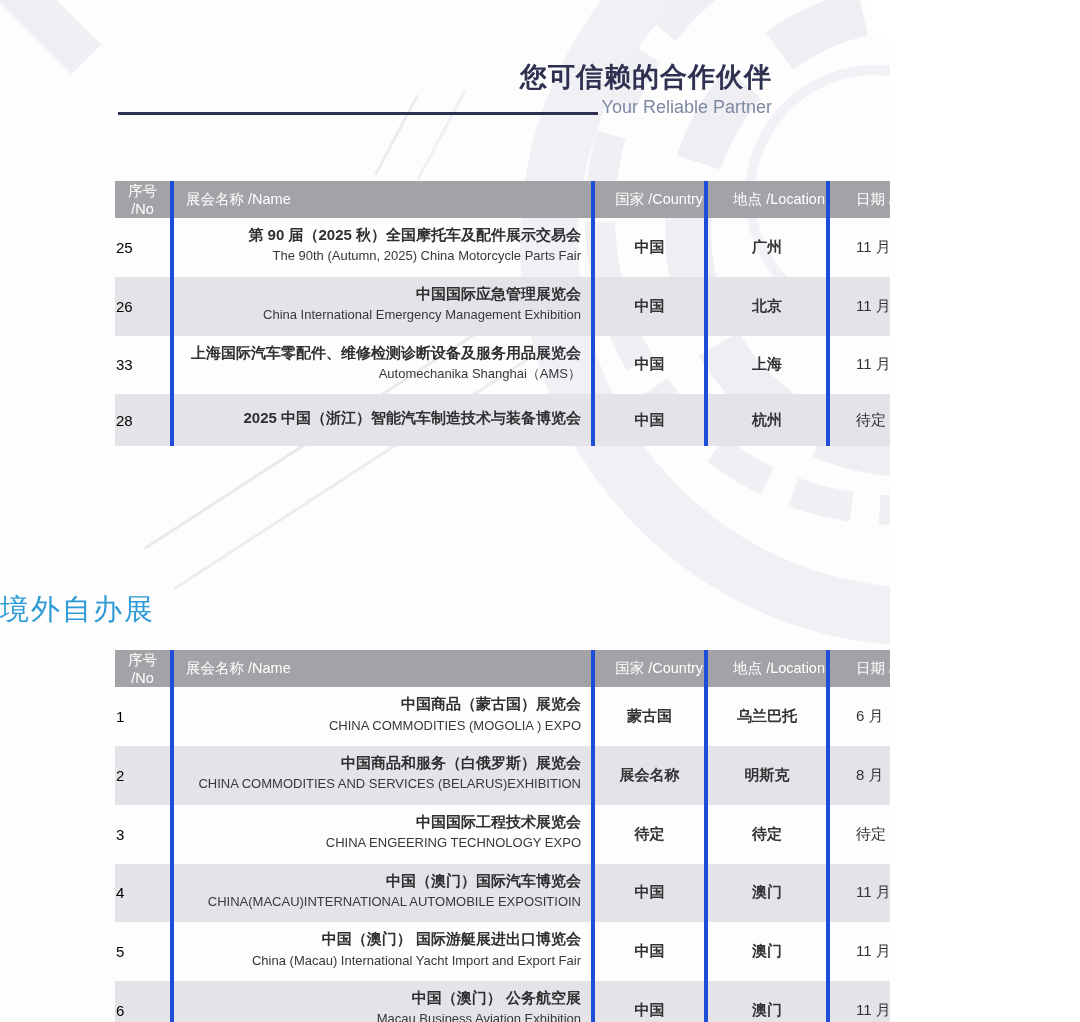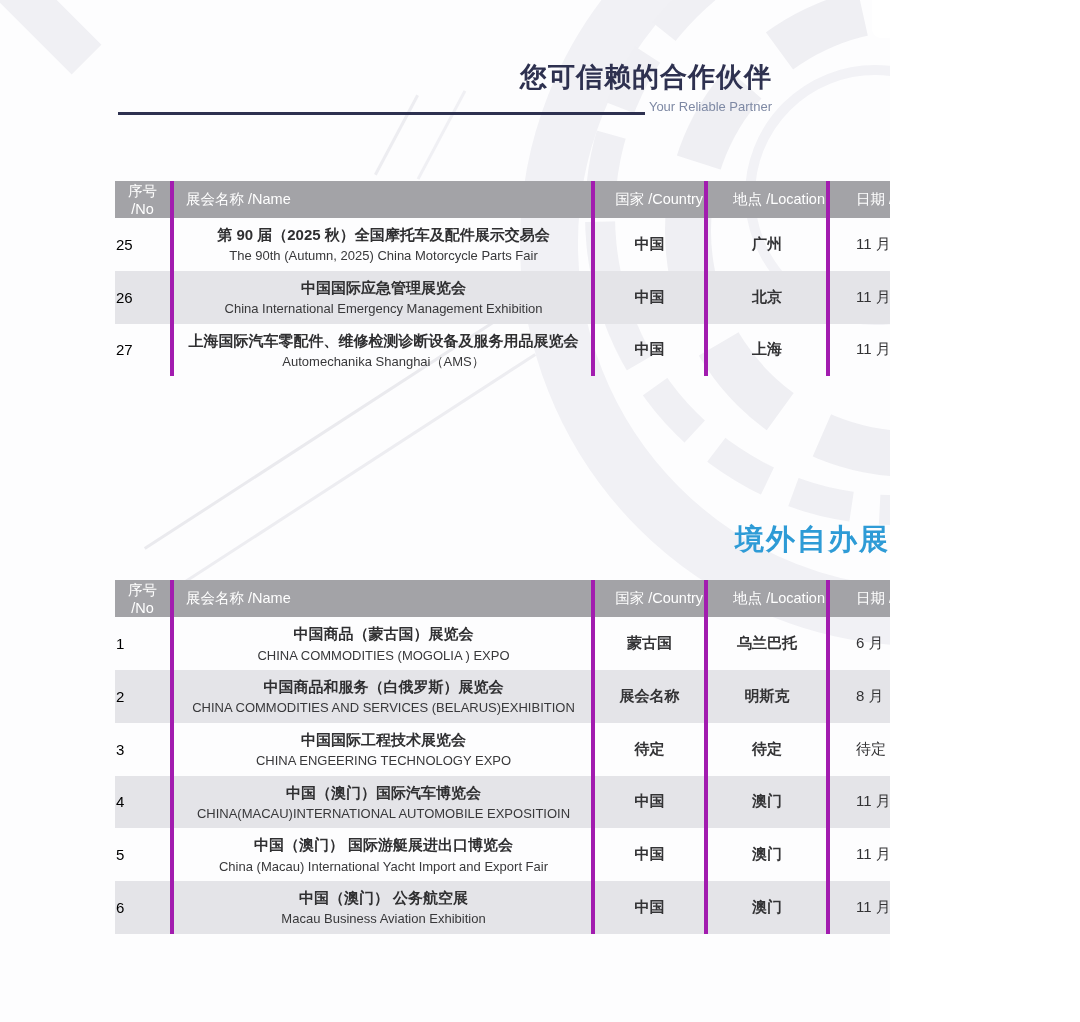--- a/index.html
+++ b/index.html
@@ -20,43 +20,43 @@
   .wm .streak1 { left:110px; top:430px; width:430px; height:3px; background:#eaeaee; transform:rotate(-33deg); }
   .wm .streak2 { left:140px; top:470px; width:430px; height:3px; background:#ededf1; transform:rotate(-33deg); }
   .wm .streak3 { left:395px; top:90px;  width:3px;  height:90px; background:#ededf1; transform:rotate(28deg); }
   .wm .streak4 { left:440px; top:85px;  width:3px;  height:100px; background:#f0f0f4; transform:rotate(28deg); }
   .wm .white-card { left:872px; top:-8px; width:52px; height:46px; background:#ffffff; border-radius:9px; }
   
   .doc-header { position:relative; z-index:2; padding-top:60px; margin:0 118px 0 118px; }
   .title-zh { text-align:right; font-size:27px; line-height:34px; font-weight:700; letter-spacing:1px; color:#2e3150; }
   .rule-row { display:flex; align-items:flex-end; margin-top:2px; }
   .rule { flex:1 1 auto; height:3px; background:#2e3150; margin-bottom:3px; }
-  .title-en { flex:0 0 auto; font-size:13px; line-height:22px; color:#7e89a4; padding-left:4px;text-align:center; }
+  .title-en { flex:0 0 auto; font-size:18px; line-height:22px; color:#7e89a4; padding-left:4px;text-align:center; }
   
   table.fair { position:relative; z-index:2; border-collapse:collapse; table-layout:fixed;
                width:847px; margin-left:115px; }
-  table.fair th, table.fair td { border-left:4px solid #a21caf; vertical-align:middle; }
+  table.fair th, table.fair td { border-left:4px solid #1d4ed8; vertical-align:middle; }
   table.fair th:first-child, table.fair td:first-child { border-left:none; }
   table.fair th { background:#a3a3a7; color:#ffffff; font-weight:400; font-size:14.5px; height:34px; }
   th.h-no   { font-size:13px; text-align:center; }
   th.h-name { text-align:left; padding-left:12px; }
   th.h-country, th.h-location { text-align:right; }
   th.h-date { text-align:left; padding-left:26px; }
   table.fair td { font-size:15px; height:36px; }
   tbody tr:nth-child(even) { background:#e4e4e8; }
   td.c-no { color:#000000; }
-  td.c-name { text-align:center; padding:5px 10px 5px 12px; }
+  td.c-name { text-align:right; padding:5px 10px 11px 12px; }
   td.c-name .zh { font-weight:600; color:#2f2f31; font-size:15px; line-height:1.55; }
   td.c-name .en { font-weight:400; color:#38383a; font-size:13px; line-height:1.5; }
   td.c-name .en:empty { display:none; }
   td.c-country, td.c-location { text-align:center; font-weight:600; color:#333335; }
   td.c-date { text-align:left; padding-left:26px; color:#333335; }
   
   .section-title { position:relative; z-index:2; margin:145px 0 23px 0;
-    text-align:right; font-size:29px; line-height:36px; font-weight:700;
+    text-align:left; font-size:29px; line-height:36px; font-weight:400;
     letter-spacing:2px; color:#2e9bd6; }
   .t1 { margin-top:63px; }
 </style>
 </head>
 <body>
 
 <div class="page">
 
   <div class="wm">
     <div class="ring1"></div>
@@ -111,28 +111,38 @@
         <td class="c-no">26</td>
         <td class="c-name">
           <div class="zh">中国国际应急管理展览会</div>
           <div class="en">China International Emergency Management Exhibition</div>
         </td>
         <td class="c-country">中国</td>
         <td class="c-location">北京</td>
         <td class="c-date">11 月</td>
       </tr>
       <tr>
-        <td class="c-no">27</td>
+        <td class="c-no">33</td>
         <td class="c-name">
           <div class="zh">上海国际汽车零配件、维修检测诊断设备及服务用品展览会</div>
           <div class="en">Automechanika Shanghai（AMS）</div>
         </td>
         <td class="c-country">中国</td>
         <td class="c-location">上海</td>
         <td class="c-date">11 月</td>
+      </tr>
+      <tr>
+        <td class="c-no">28</td>
+        <td class="c-name">
+          <div class="zh">2025 中国（浙江）智能汽车制造技术与装备博览会</div>
+
+        </td>
+        <td class="c-country">中国</td>
+        <td class="c-location">杭州</td>
+        <td class="c-date">待定</td>
       </tr>
     </tbody>
   </table>
 
   <h2 class="section-title">境外自办展</h2>
 
   <table class="fair">
     <colgroup>
         <col style="width:57px">
         <col style="width:421px">

